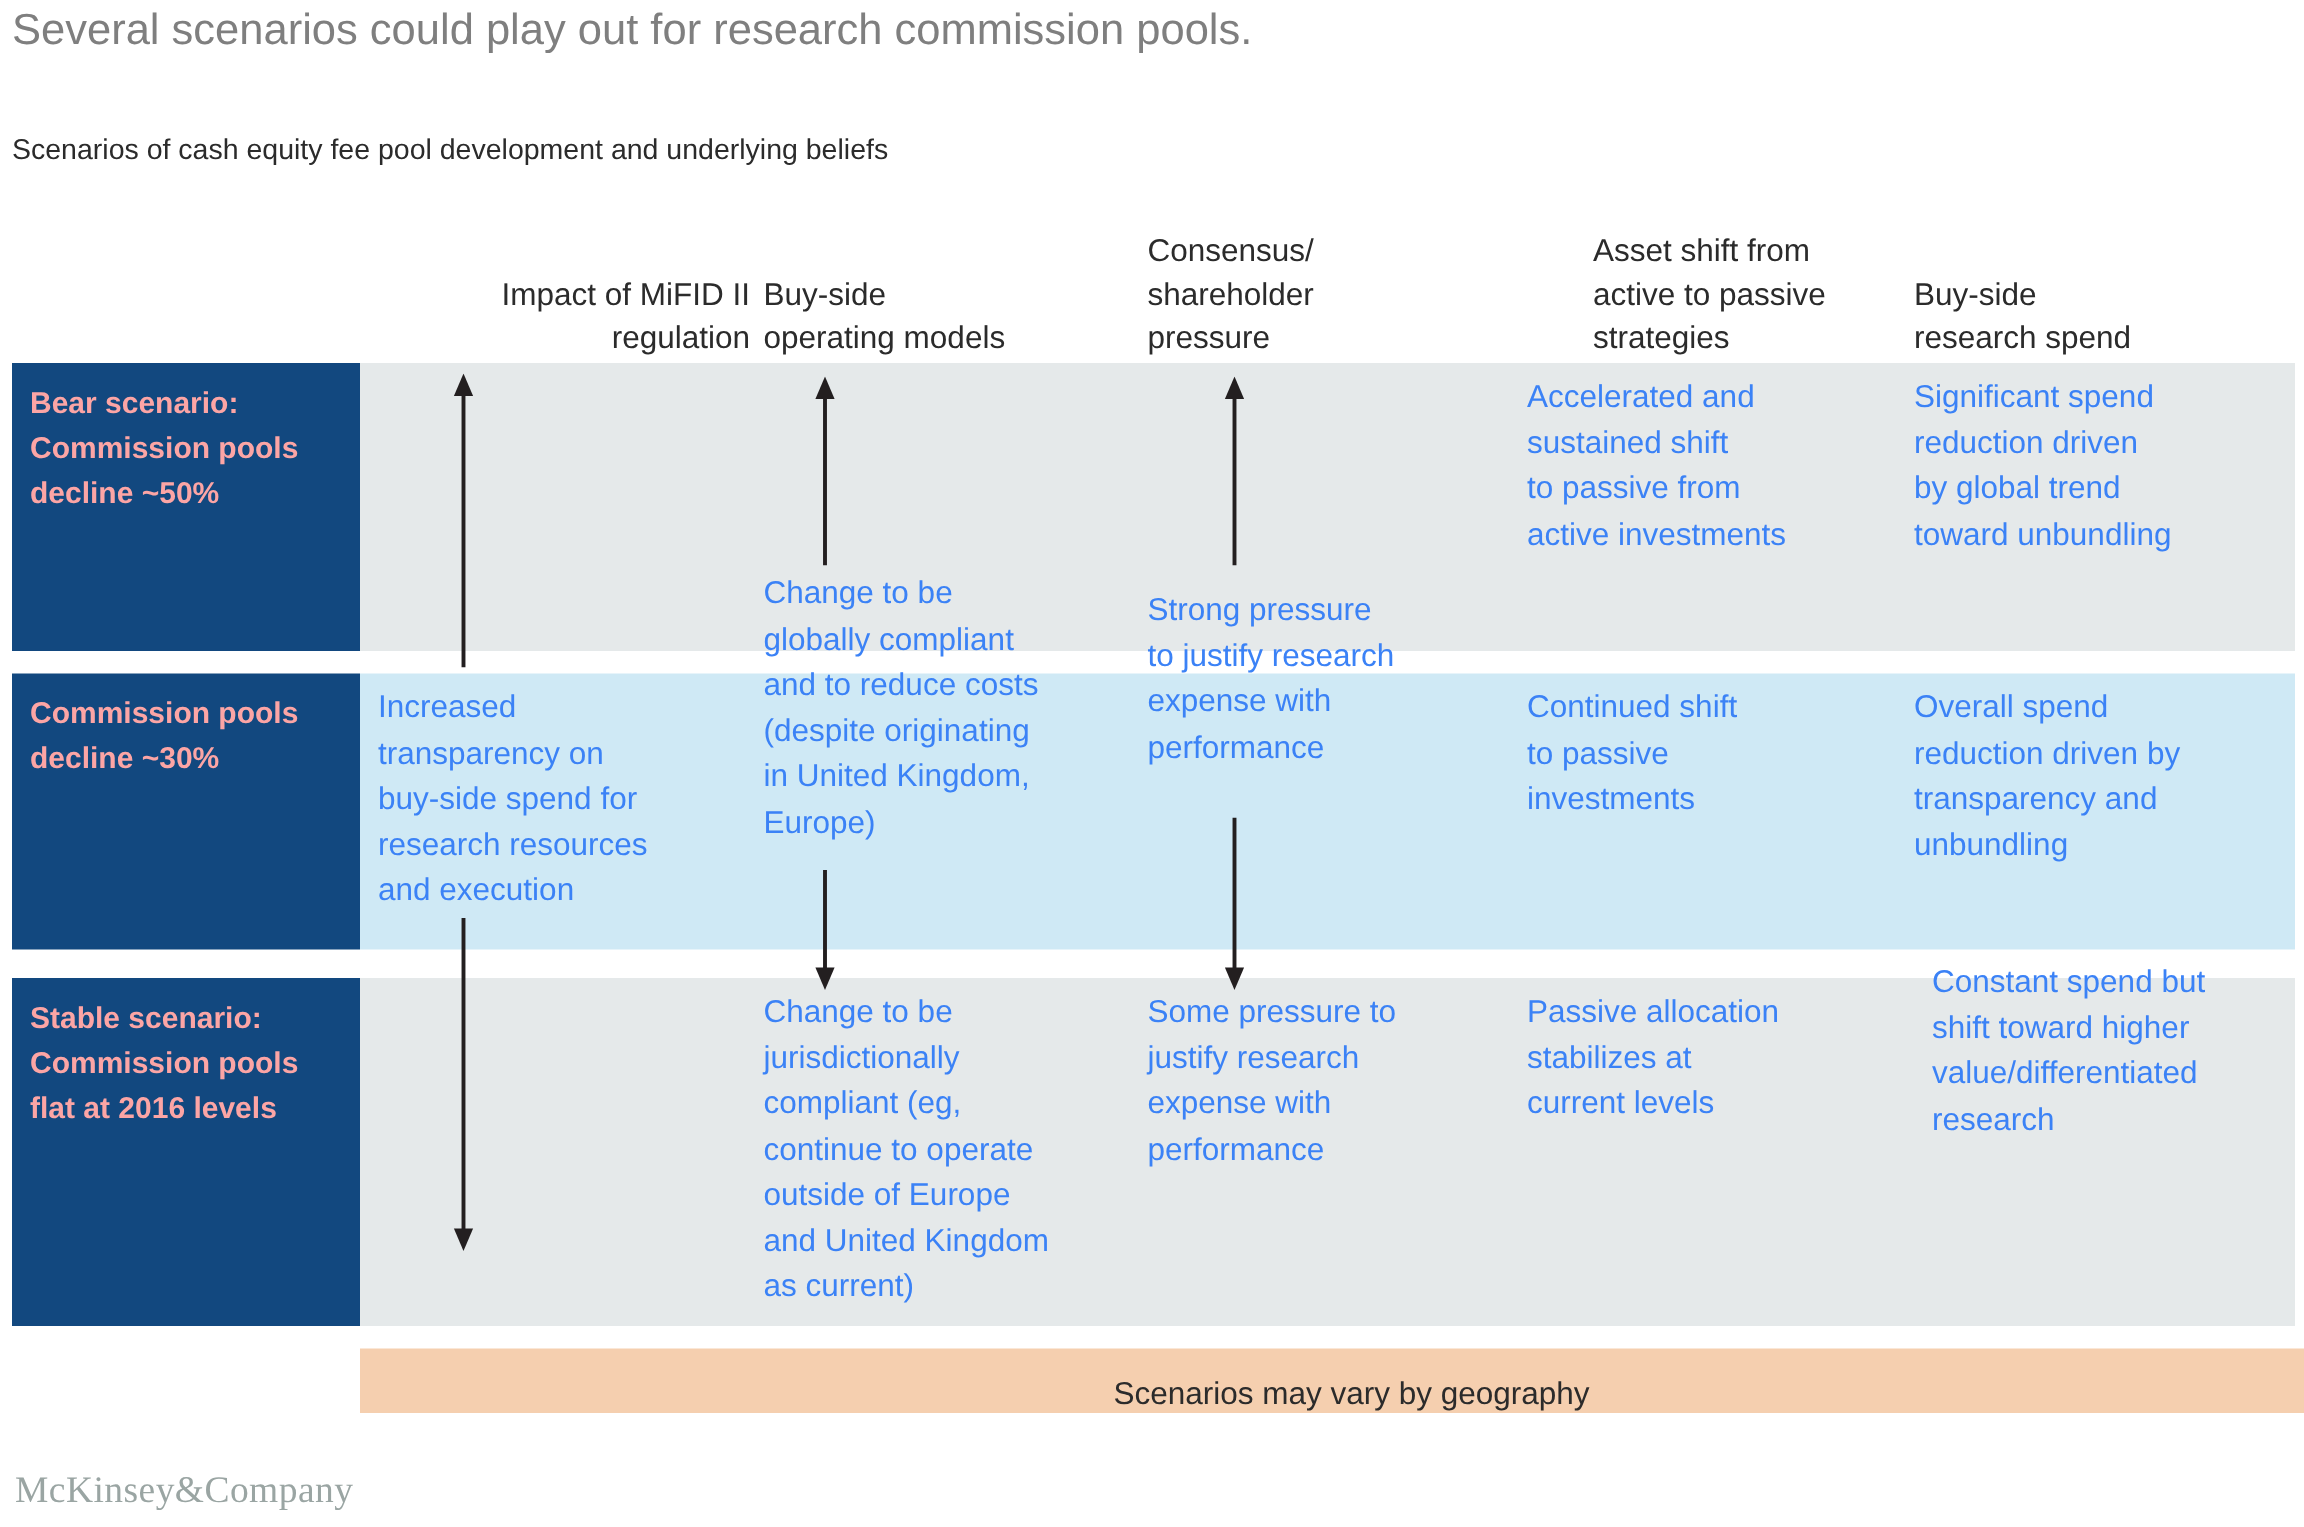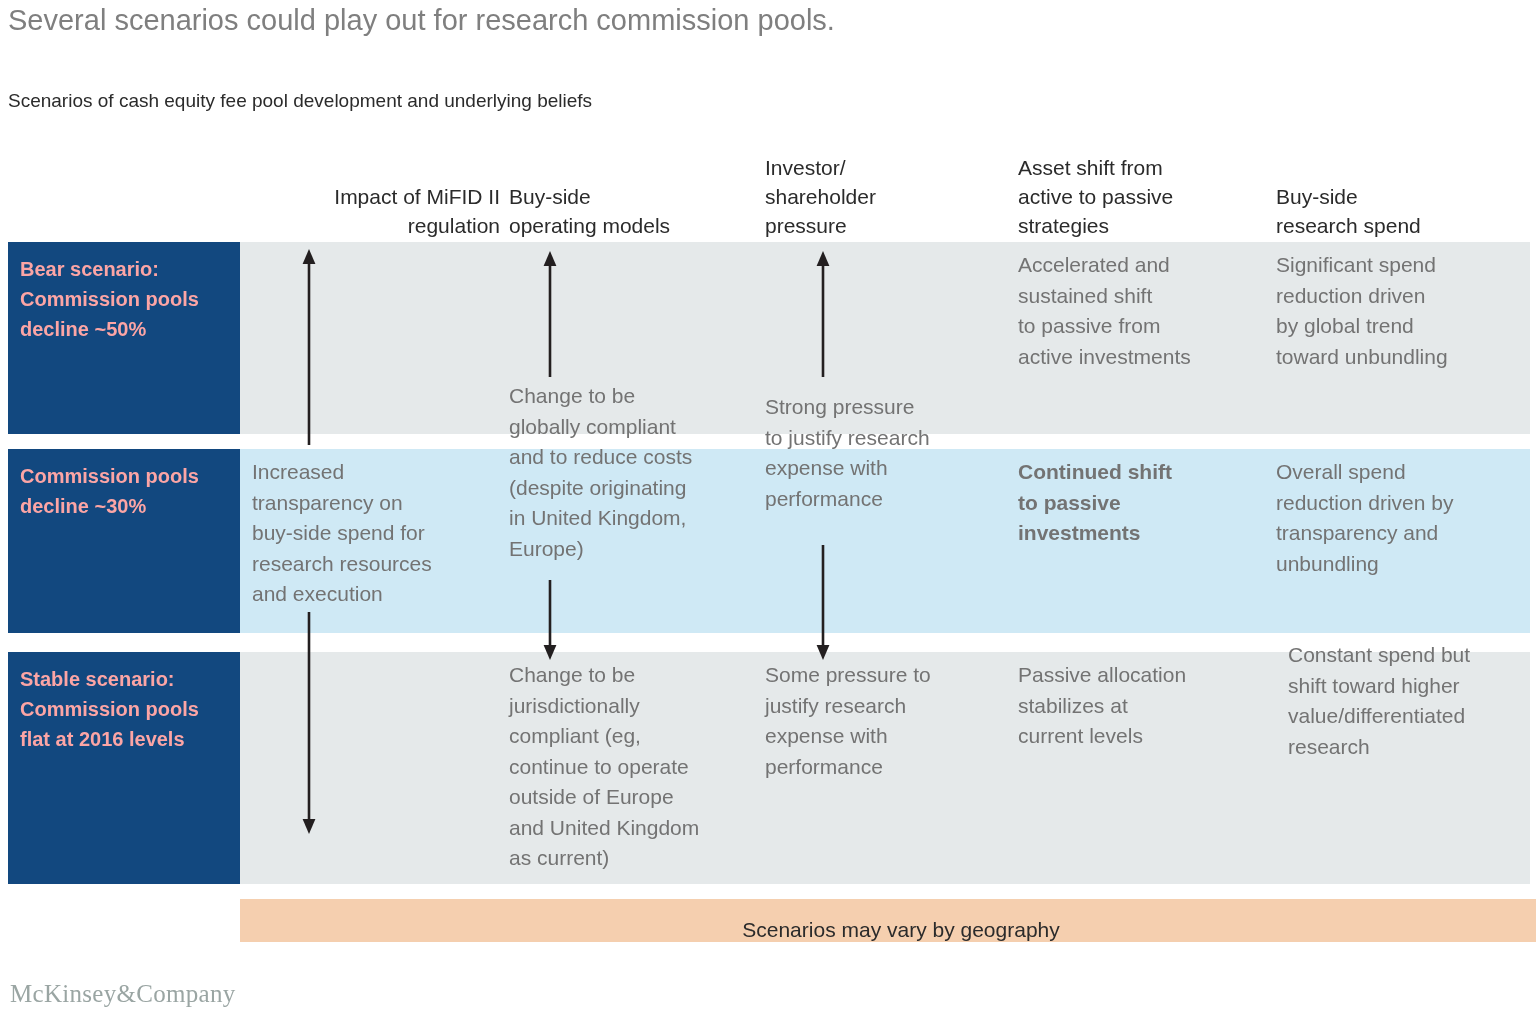--- a/index.html
+++ b/index.html
@@ -76,21 +76,21 @@
   .rowlabel .rl-sub {
     font-weight: bold;
     display: block;
   }
 
   
   .cell {
     position: absolute;
     font-size: 21px;
     line-height: 30.5px;
-    color: #737373;
+    color: #3b82f6;
     white-space: pre-line;
   }
 
   
   .arrow {
     position: absolute;
   }
   .arrow svg { display: block; }
 
   
@@ -124,24 +124,24 @@
 <body>
 
 <div id="title">Several scenarios could play out for research commission pools.</div>
 <div id="subtitle">Scenarios of cash equity fee pool development and underlying beliefs</div>
 
 <div id="header-row">
   <div class="col-header" style="left:252px; width:248px;text-align:right;">Impact of MiFID II
 regulation</div>
   <div class="col-header" style="left:509px; width:248px;">Buy-side
 operating models</div>
-  <div class="col-header" style="left:765px; width:248px;">Investor/
+  <div class="col-header" style="left:765px; width:248px;">Consensus/
 shareholder
 pressure</div>
-  <div class="col-header" style="left:1018px; width:252px;">Asset shift from
+  <div class="col-header" style="left:1062px; width:252px;">Asset shift from
 active to passive
 strategies</div>
   <div class="col-header" style="left:1276px; width:250px;">Buy-side
 research spend</div>
 </div>
 
 <div class="band-bg" style="top:242px; height:192px; background:#e5e9ea;"></div>
 <div class="band-bg" style="top:449px; height:184px; background:#cfe9f5;"></div>
 <div class="band-bg" style="top:652px; height:232px; background:#e5e9ea;"></div>
 
@@ -179,21 +179,21 @@
 <div class="cell" style="left:509px; top:381px; width:248px;">Change to be
 globally compliant
 and to reduce costs
 (despite originating
 in United Kingdom,
 Europe)</div>
 <div class="cell" style="left:765px; top:392px; width:248px;">Strong pressure
 to justify research
 expense with
 performance</div>
-<div class="cell" style="left:1018px; top:457px; width:250px;font-weight:bold;">Continued shift
+<div class="cell" style="left:1018px; top:457px; width:250px;">Continued shift
 to passive
 investments</div>
 <div class="cell" style="left:1276px; top:457px; width:256px;">Overall spend
 reduction driven by
 transparency and
 unbundling</div>
 
 <div class="cell" style="left:509px; top:660px; width:252px;">Change to be
 jurisdictionally
 compliant (eg,

